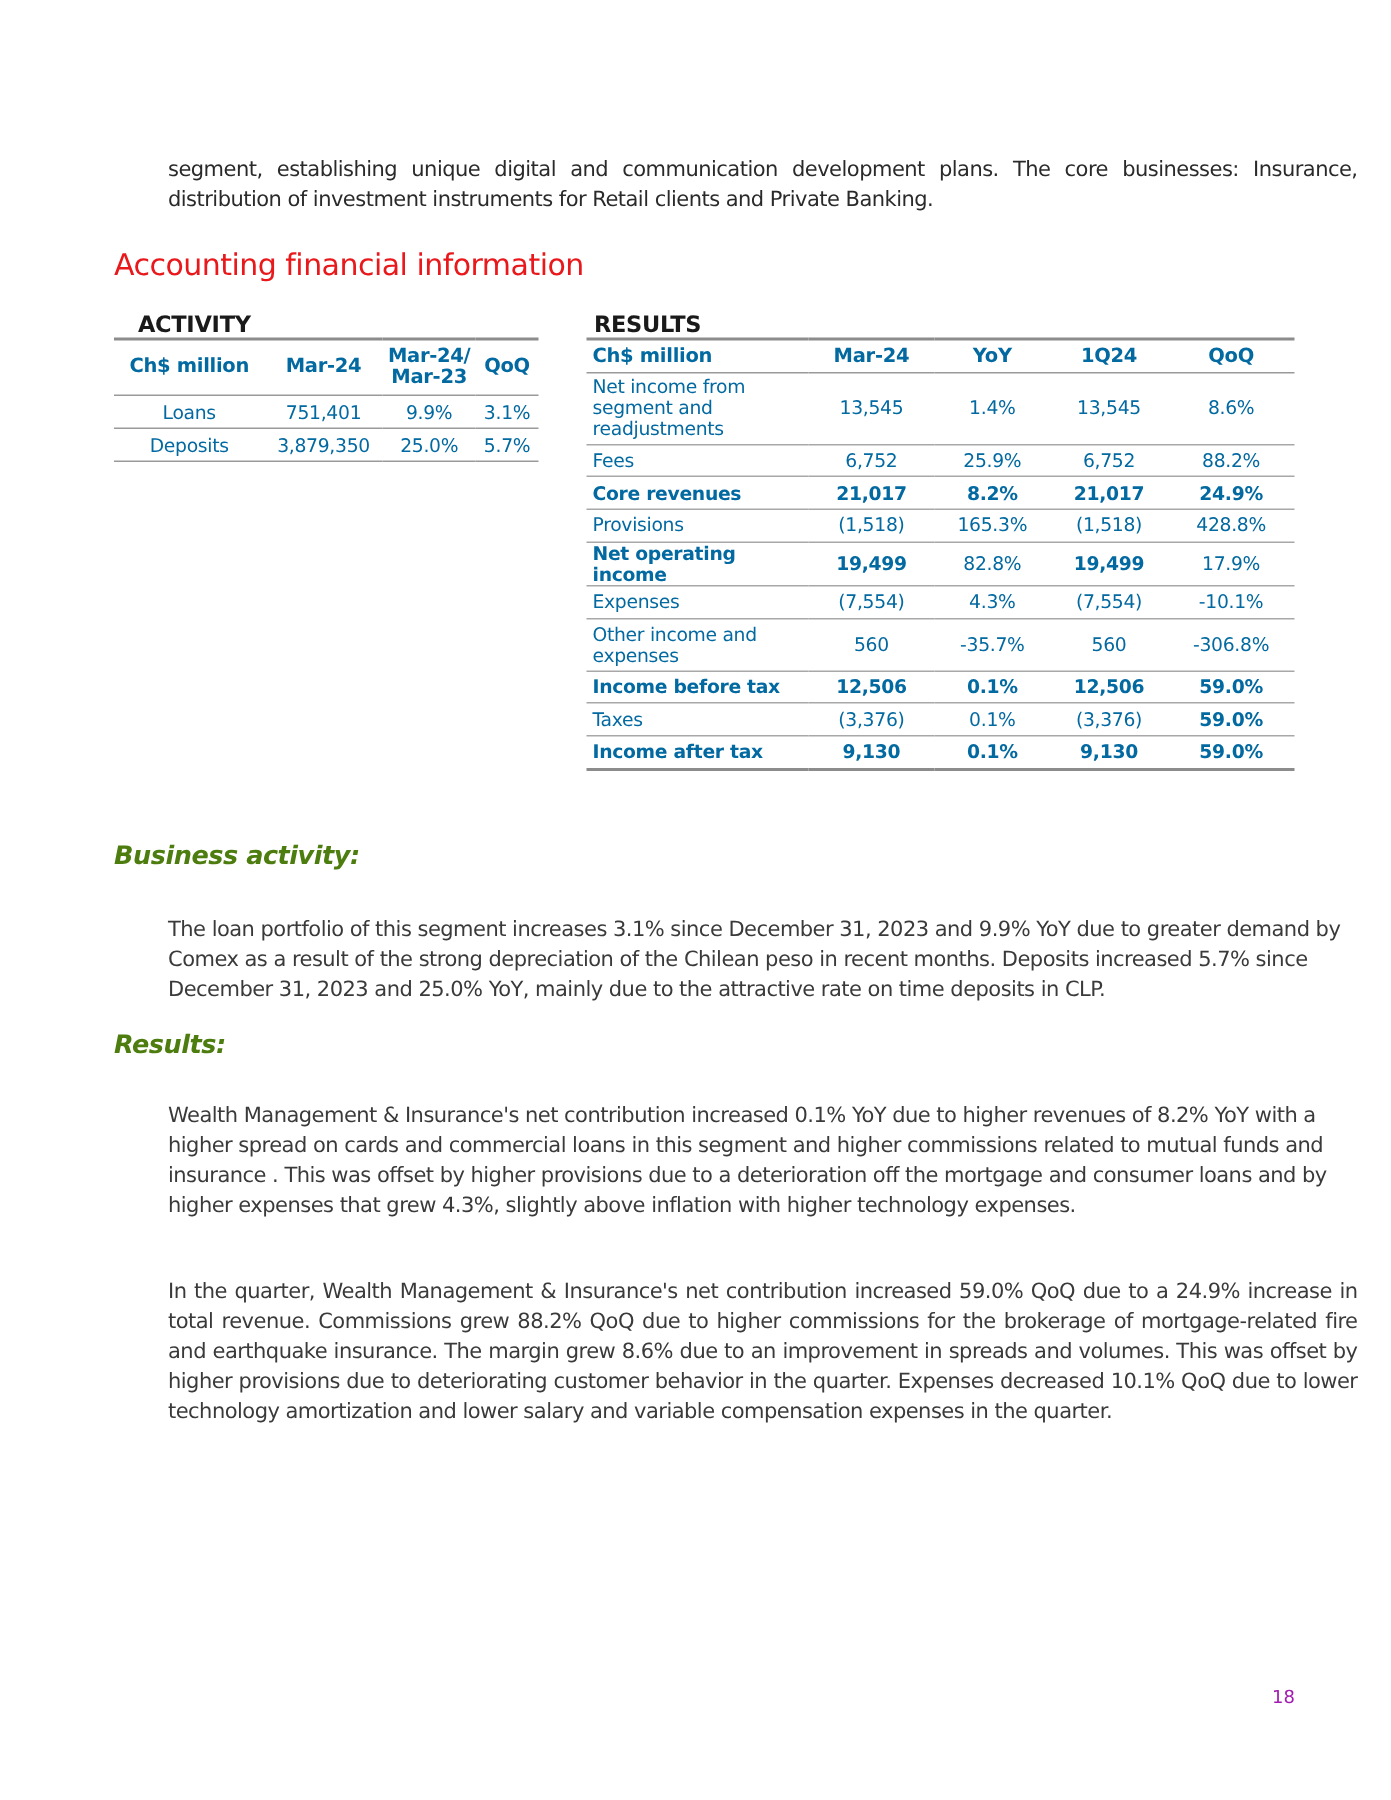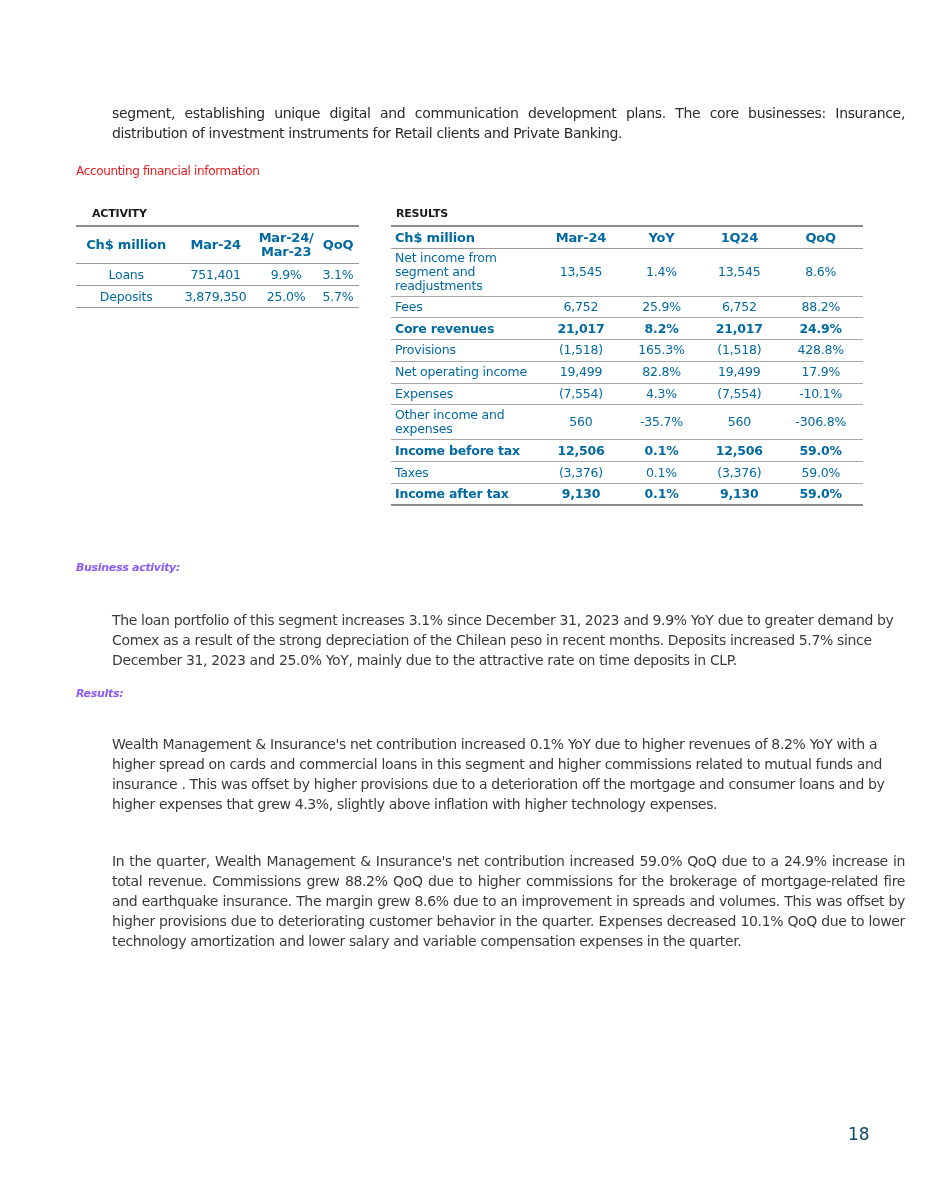--- a/index.html
+++ b/index.html
@@ -19,35 +19,35 @@
     color: #2a2a2a;
     letter-spacing: -0.35px;
     word-spacing: 0px;
     margin-left: 36px;
   }
   .justify { text-align: justify; text-align-last: left; }
   .para.light { color: #3a3a3a; }
   #intro { top: 103px; }
   #section-title {
     position: absolute; left: 76px; top: 164px;
-    font-size: 12px; color: #e8181b; letter-spacing: -0.35px; text-align: right;
+    font-size: 20px; color: #e8181b; letter-spacing: -0.35px; text-align: right;
   }
   .heading {
     position: absolute; left: 76px;
-    font-size: 11px; font-weight: bold; font-style: italic;
-    color: #8b5cf6; letter-spacing: -0.3px;
+    font-size: 17px; font-weight: bold; font-style: italic;
+    color: #4d7c0f; letter-spacing: -0.3px;
   }
   #h-business { top: 561px; }
   #h-results { top: 687px; }
   #p-business { top: 610px; }
   #p-results { top: 734px; }
   #p-quarter { top: 851px; }
 
   .tbl-caption {
-    position: absolute; font-size: 11px; font-weight: bold; color: #1a1a1a;
+    position: absolute; font-size: 15px; font-weight: bold; color: #1a1a1a;
     letter-spacing: -0.2px;
   }
   #act-caption { left: 92px; top: 207px; }
   #res-caption { left: 396px; top: 207px; }
 
   table { position: absolute; border-collapse: collapse; font-size: 12.5px; color: #0369a1; letter-spacing: -0.2px; }
   #activity-table { left: 76px; top: 225px; width: 283px; }
   #activity-table th, #activity-table td { text-align: center; border-bottom: 1.5px solid #9a9a9a; padding: 0 2px; }
   #activity-table thead tr { border-top: 2px solid #8c8c8c; }
   #activity-table th { font-weight: bold; height: 37px; font-size: 13px; line-height: 14px; }
@@ -55,26 +55,26 @@
 
   #results-table { left: 391px; top: 225px; width: 472px; }
   #results-table thead tr { border-top: 2px solid #8c8c8c; }
   #results-table th { font-weight: bold; font-size: 13px; height: 22px; border-bottom: 1.5px solid #9a9a9a; }
   #results-table th.lbl, #results-table td.lbl { text-align: left; padding-left: 4px; width: 148px; }
   #results-table th.num, #results-table td.num { text-align: center; }
   #results-table td { height: 21.8px; border-bottom: 1.5px solid #a8a8a8; line-height: 14px; }
   #results-table td.tall { height: 48px; }
   #results-table td.mid { height: 35px; }
   #results-table tr.bold td { font-weight: bold; margin-top: 28px; }
-  #results-table td.b { font-weight: normal; }
+  #results-table td.b { font-weight: bold; }
   #results-table tr.last td { border-bottom: 2px solid #8c8c8c; }
 
   #page-number {
     position: absolute; left: 848px; top: 1124px;
-    font-size: 17px; color: #0c4a6e;
+    font-size: 12px; color: #a21caf;
   }
 </style>
 </head>
 <body>
 
 <p id="intro" class="para justify">segment, establishing unique digital and communication development plans. The core businesses: Insurance, distribution of investment instruments for Retail clients and Private Banking.</p>
 
 <div id="section-title">Accounting financial information</div>
 
 <div id="act-caption" class="tbl-caption">ACTIVITY</div>

